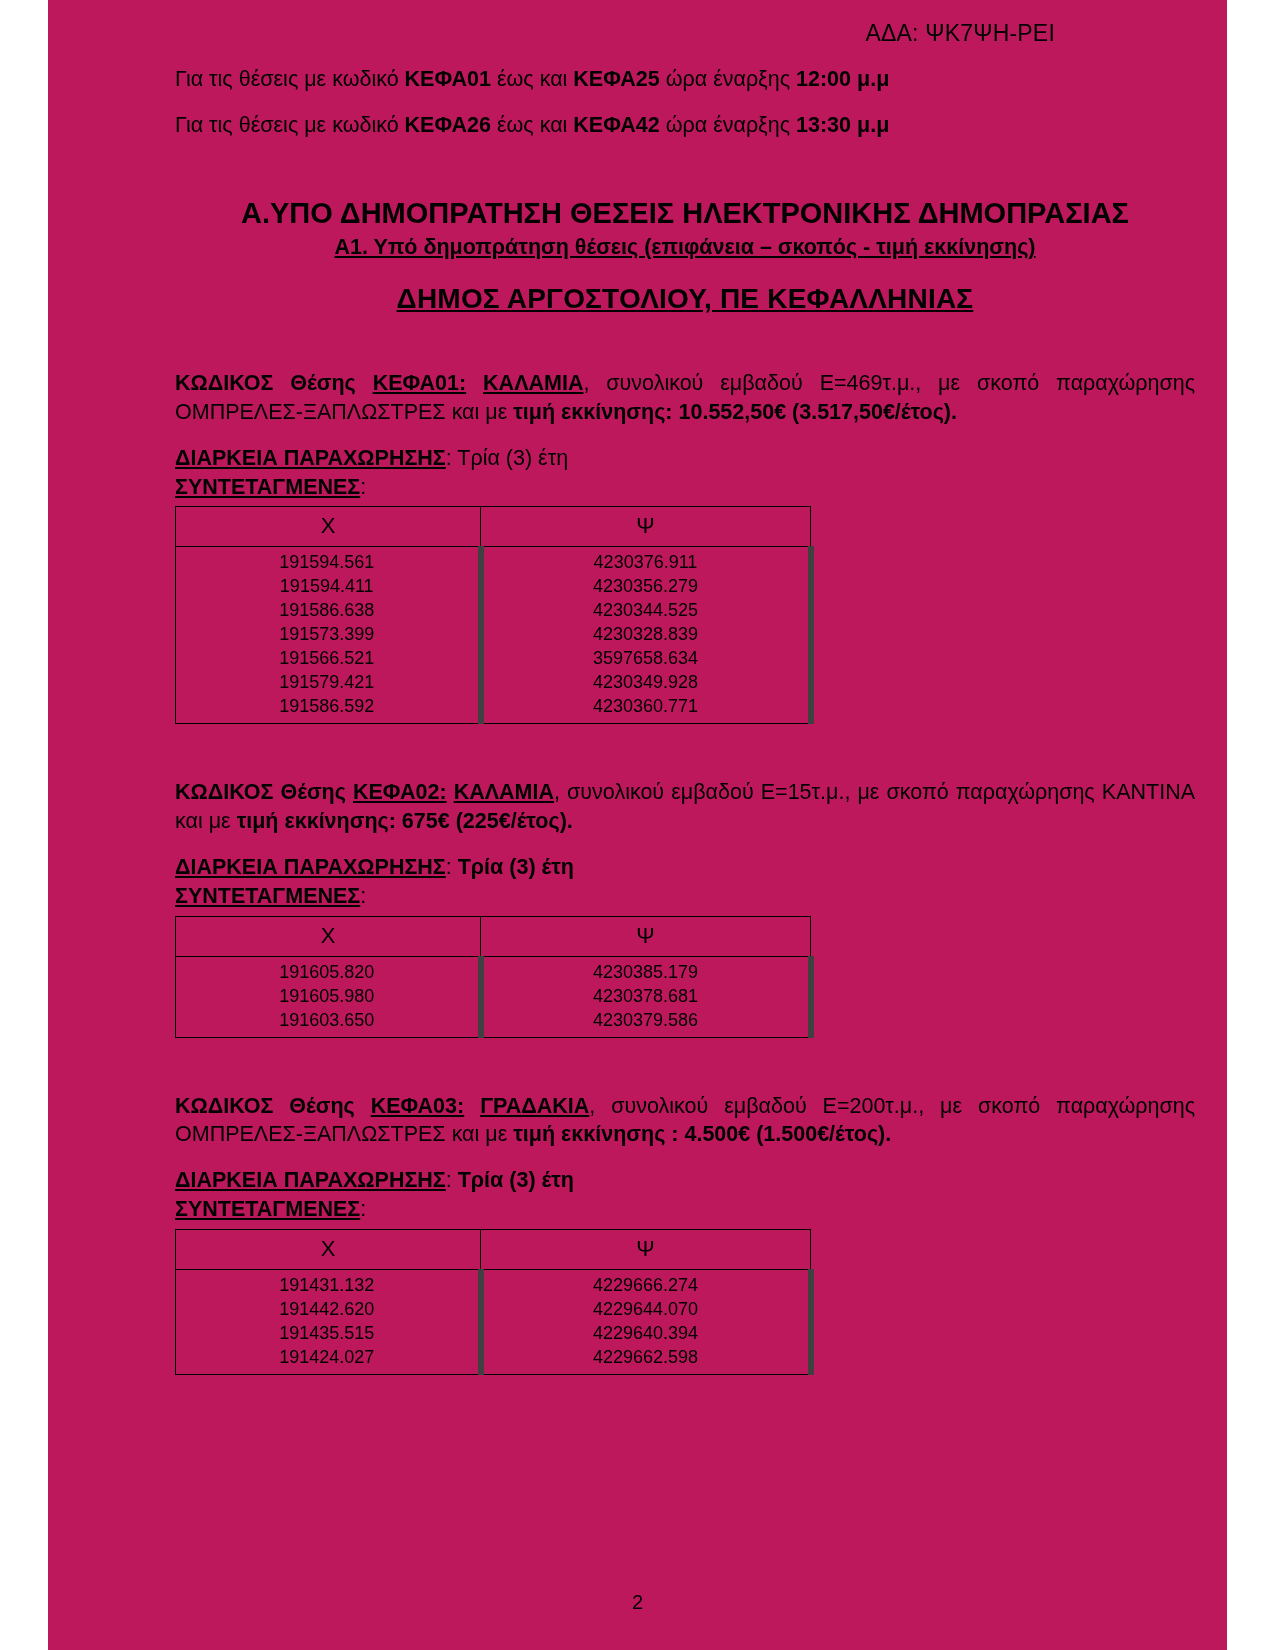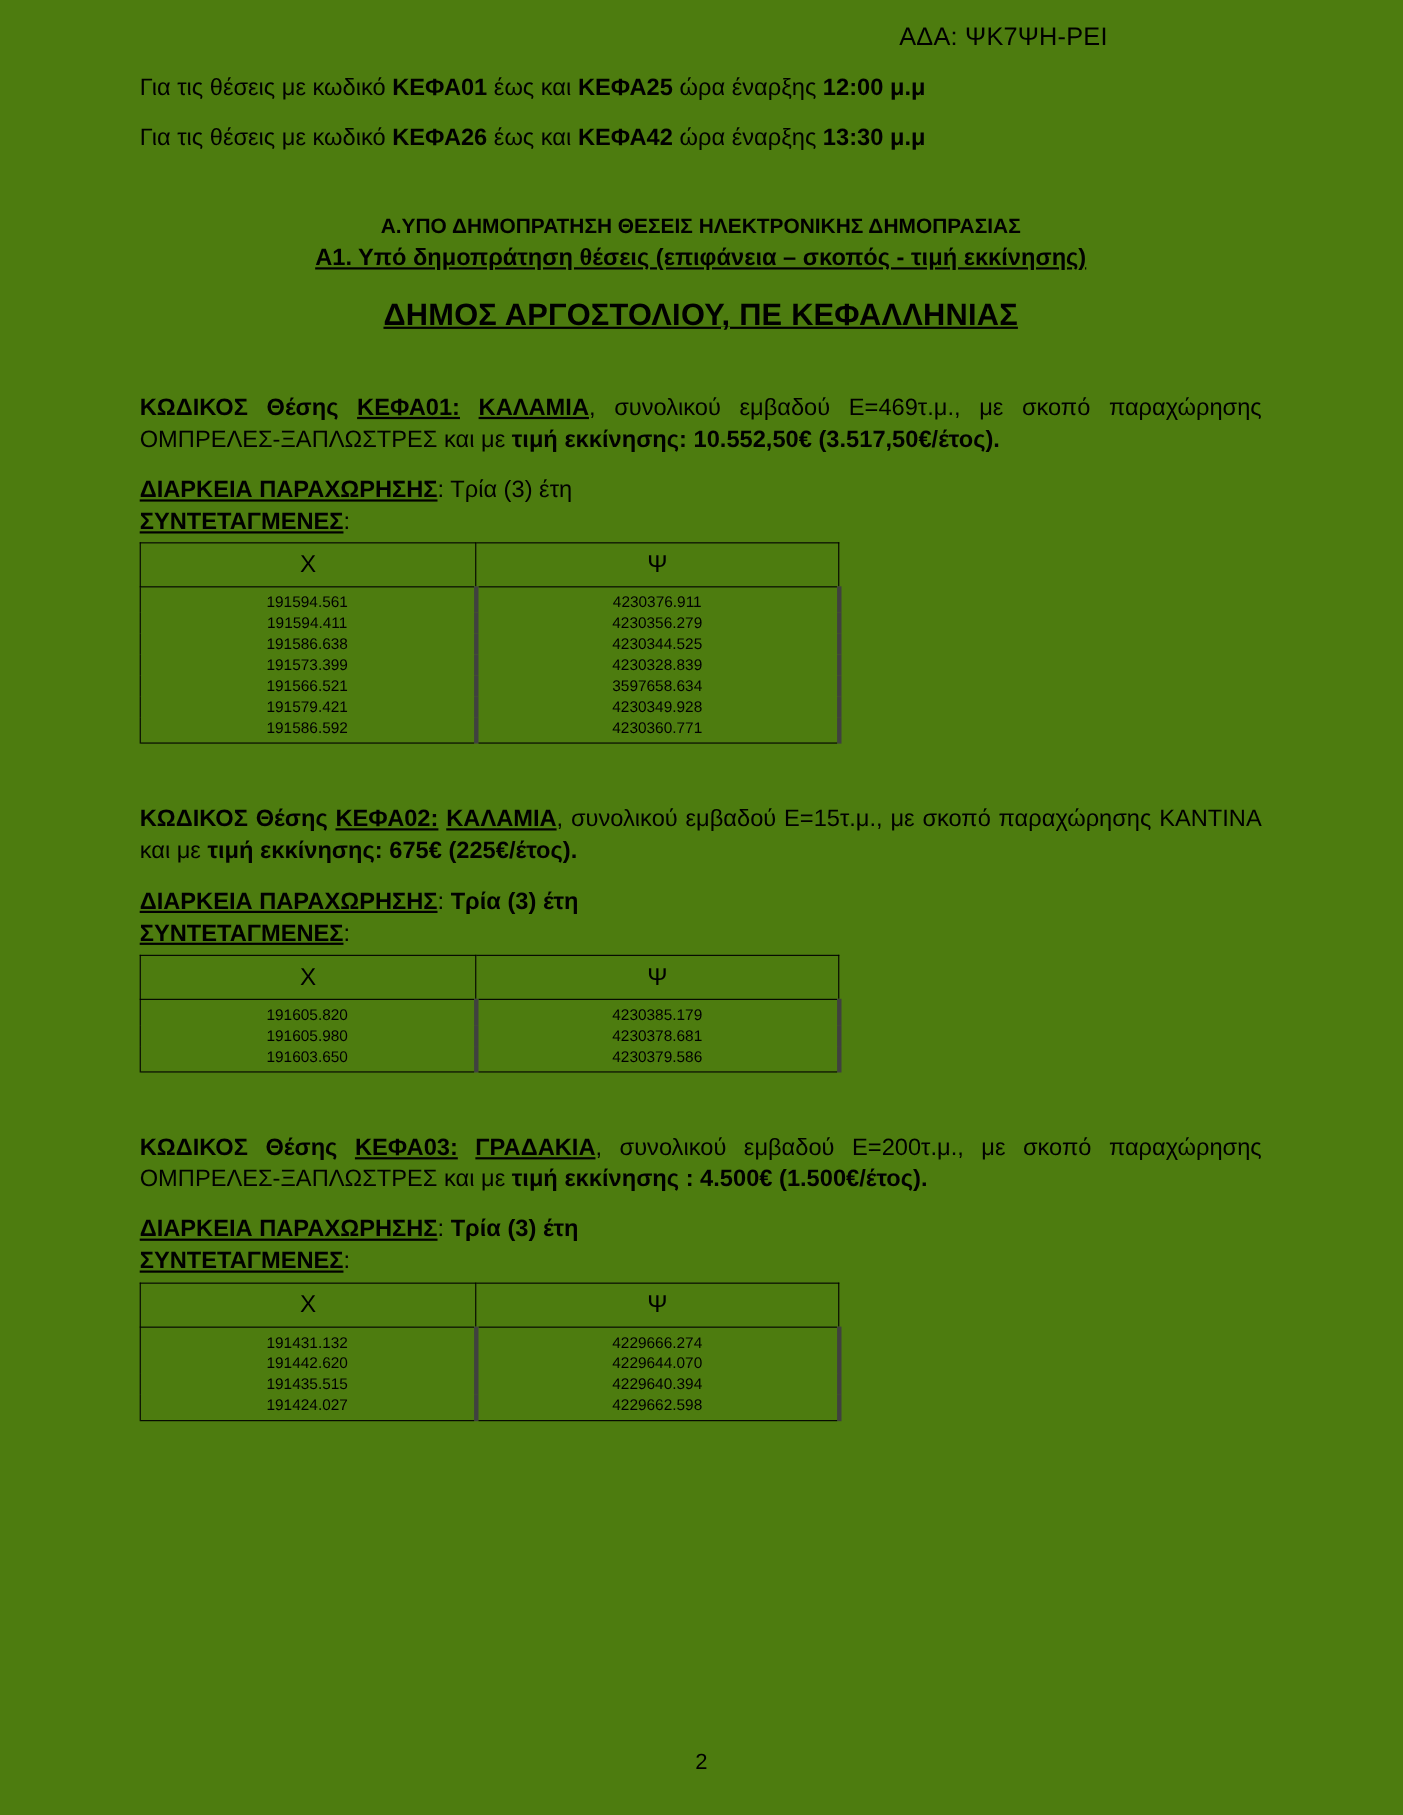--- a/index.html
+++ b/index.html
@@ -7,24 +7,24 @@
     margin: 0;
     padding: 0;
     background: #ffffff;
   }
   body {
     font-family: "Liberation Sans", sans-serif;
     color: #000000;
   }
   .page {
     position: relative;
-    width: 1275px;
+    width: 1179px;
     height: 1650px;
     margin: 0 auto;
-    background: #4d7c0f;
+    background: #be185d;
     box-sizing: border-box;
     padding: 0;
     overflow: hidden;
   }
   .content {
     position: absolute;
     left: 127px;
     top: 0;
     width: 1020px;
   }
@@ -49,21 +49,21 @@
   }
 
   .intro-line {
     font-size: 21.5px;
     margin-top: 19px;
     line-height: 1.25;
     white-space: nowrap;
   }
 
   .heading-a {
-    font-size: 19px;
+    font-size: 29px;
     font-weight: bold;
     text-align: center;
     margin-top: 56px;
     line-height: 1.3;
   }
   .heading-a1 {
     font-size: 21.5px;
     font-weight: bold;
     text-align: center;
     text-decoration: underline;
@@ -122,25 +122,25 @@
   table.coords col.c1 { width: 305px; }
   table.coords col.c2 { width: 330px; }
   table.coords th {
     font-size: 22px;
     font-weight: normal;
     text-align: center;
     padding: 6px 0 7px 0;
     border: 1px solid #000000;
   }
   table.coords td {
-    font-size: 14px;
+    font-size: 18px;
     text-align: center;
     padding: 1px 0 2px 0;
     border-left: 1px solid #000000;
-    border-right: 4px solid #404040;
+    border-right: 6px solid #404040;
     border-top: none;
     border-bottom: none;
   }
   table.coords tbody tr:first-child td { padding-top: 5px; }
   table.coords tbody tr:last-child td { padding-bottom: 6px; }
 
   
   .page-number {
     position: absolute;
     left: 0;

